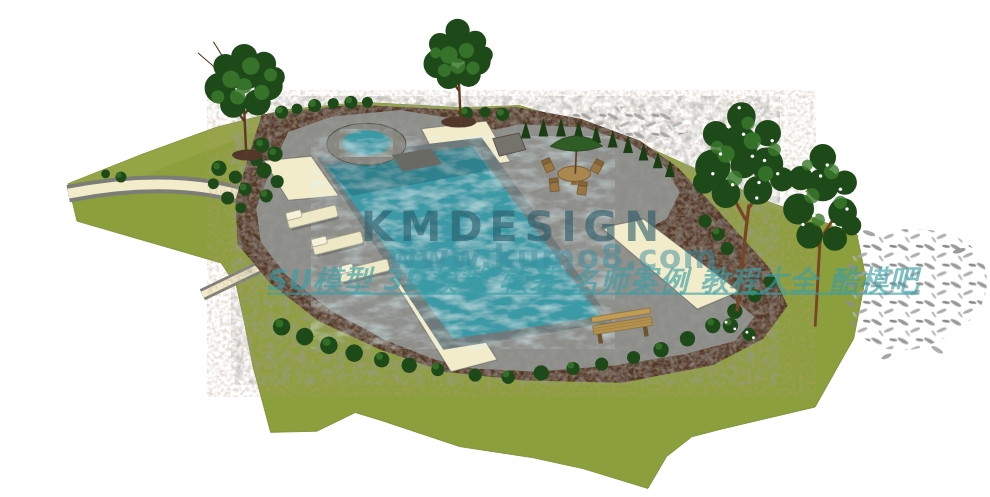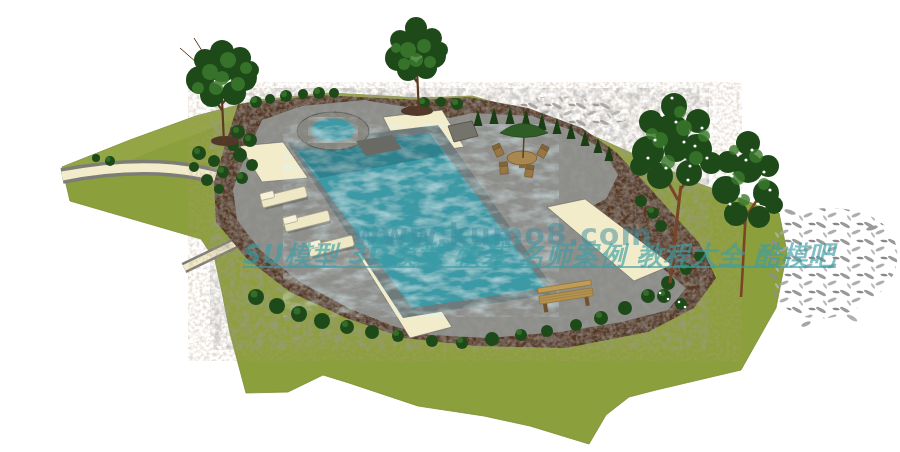--- a/index.html
+++ b/index.html
@@ -359,15 +359,16 @@
 
   <g opacity="0.9">
     <path d="M778,226 C795,208 830,204 860,212 C885,219 900,238 897,262 C893,288 868,306 838,316 C812,323 788,316 775,296 C764,276 766,244 778,226 Z" fill="url(#leafPat)"></path>
     <ellipse cx="790" cy="212" rx="6" ry="2" transform="rotate(20 790 212)" fill="#9c9c9c"></ellipse>
     <ellipse cx="872" cy="228" rx="6" ry="2" transform="rotate(-15 872 228)" fill="#8f8f8f"></ellipse>
     <ellipse cx="852" cy="318" rx="6" ry="2" transform="rotate(30 852 318)" fill="#a8a8a8"></ellipse>
     <ellipse cx="806" cy="324" rx="5" ry="1.8" transform="rotate(-25 806 324)" fill="#9c9c9c"></ellipse>
   </g>
 </svg>
 
+  <div class="wm wm-brand">KMDESIGN</div>
   <div class="wm wm-url">www.kumo8.com</div>
   <div class="wm wm-tagline">SU模型 3D模型 软装 名师案例 教程大全 酷模吧</div>
 </div>
 
 </body></html>

